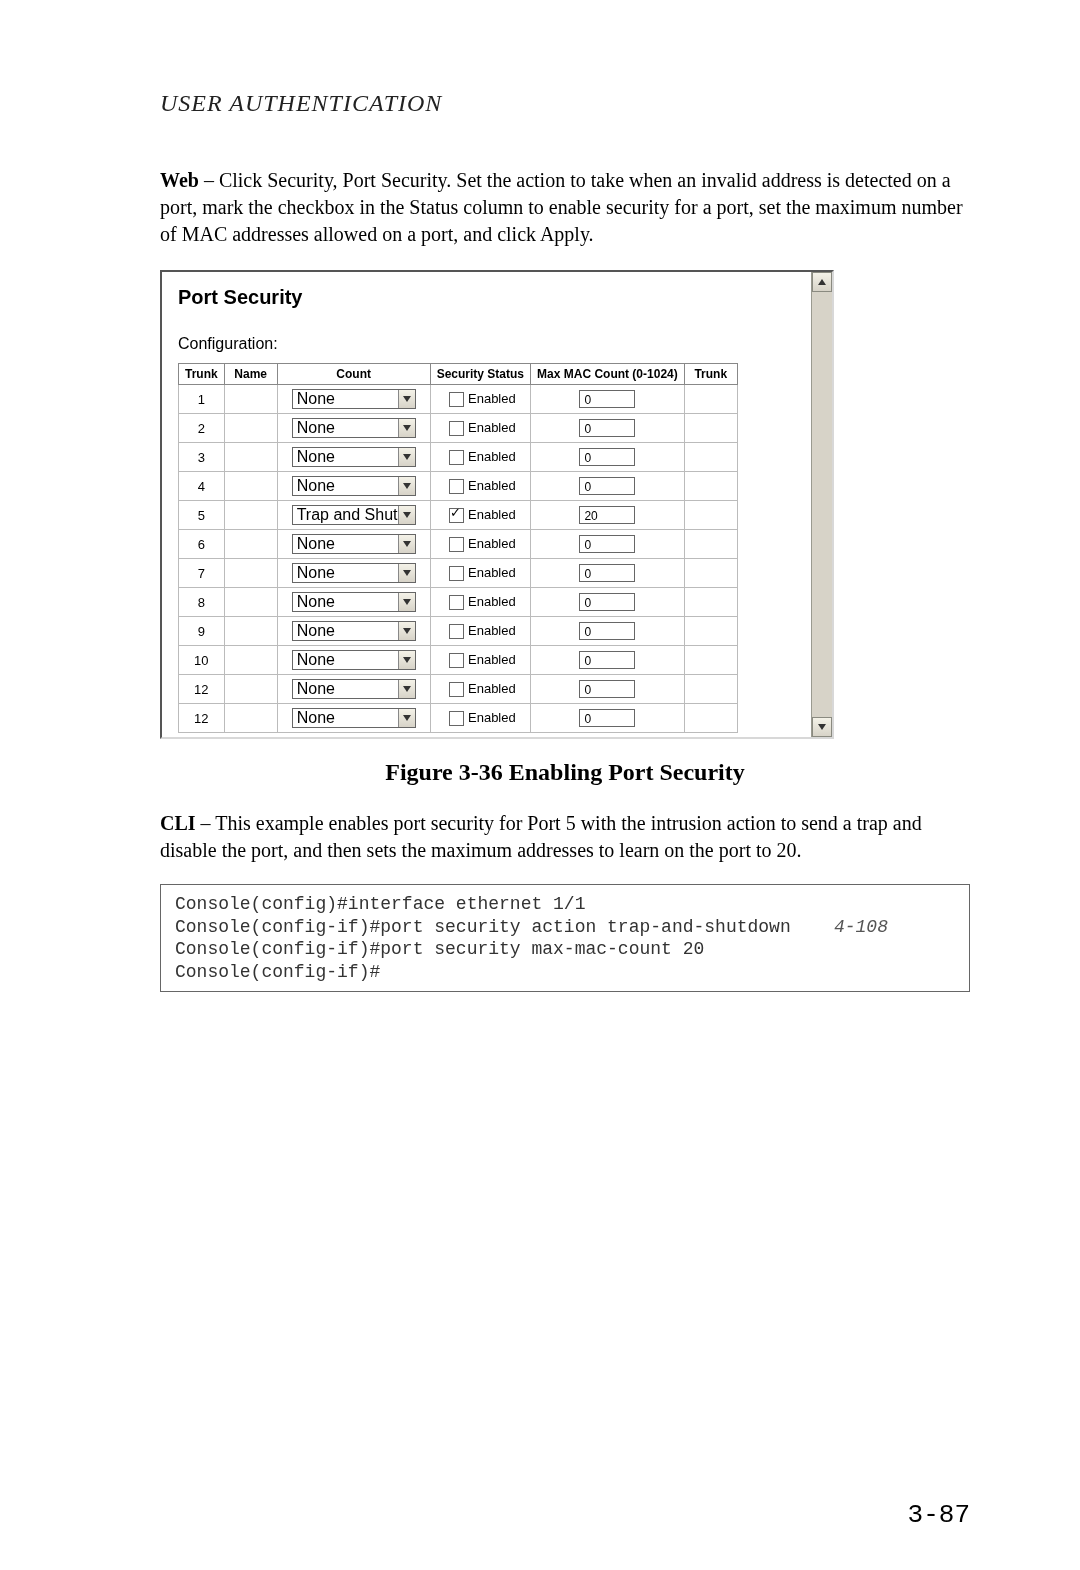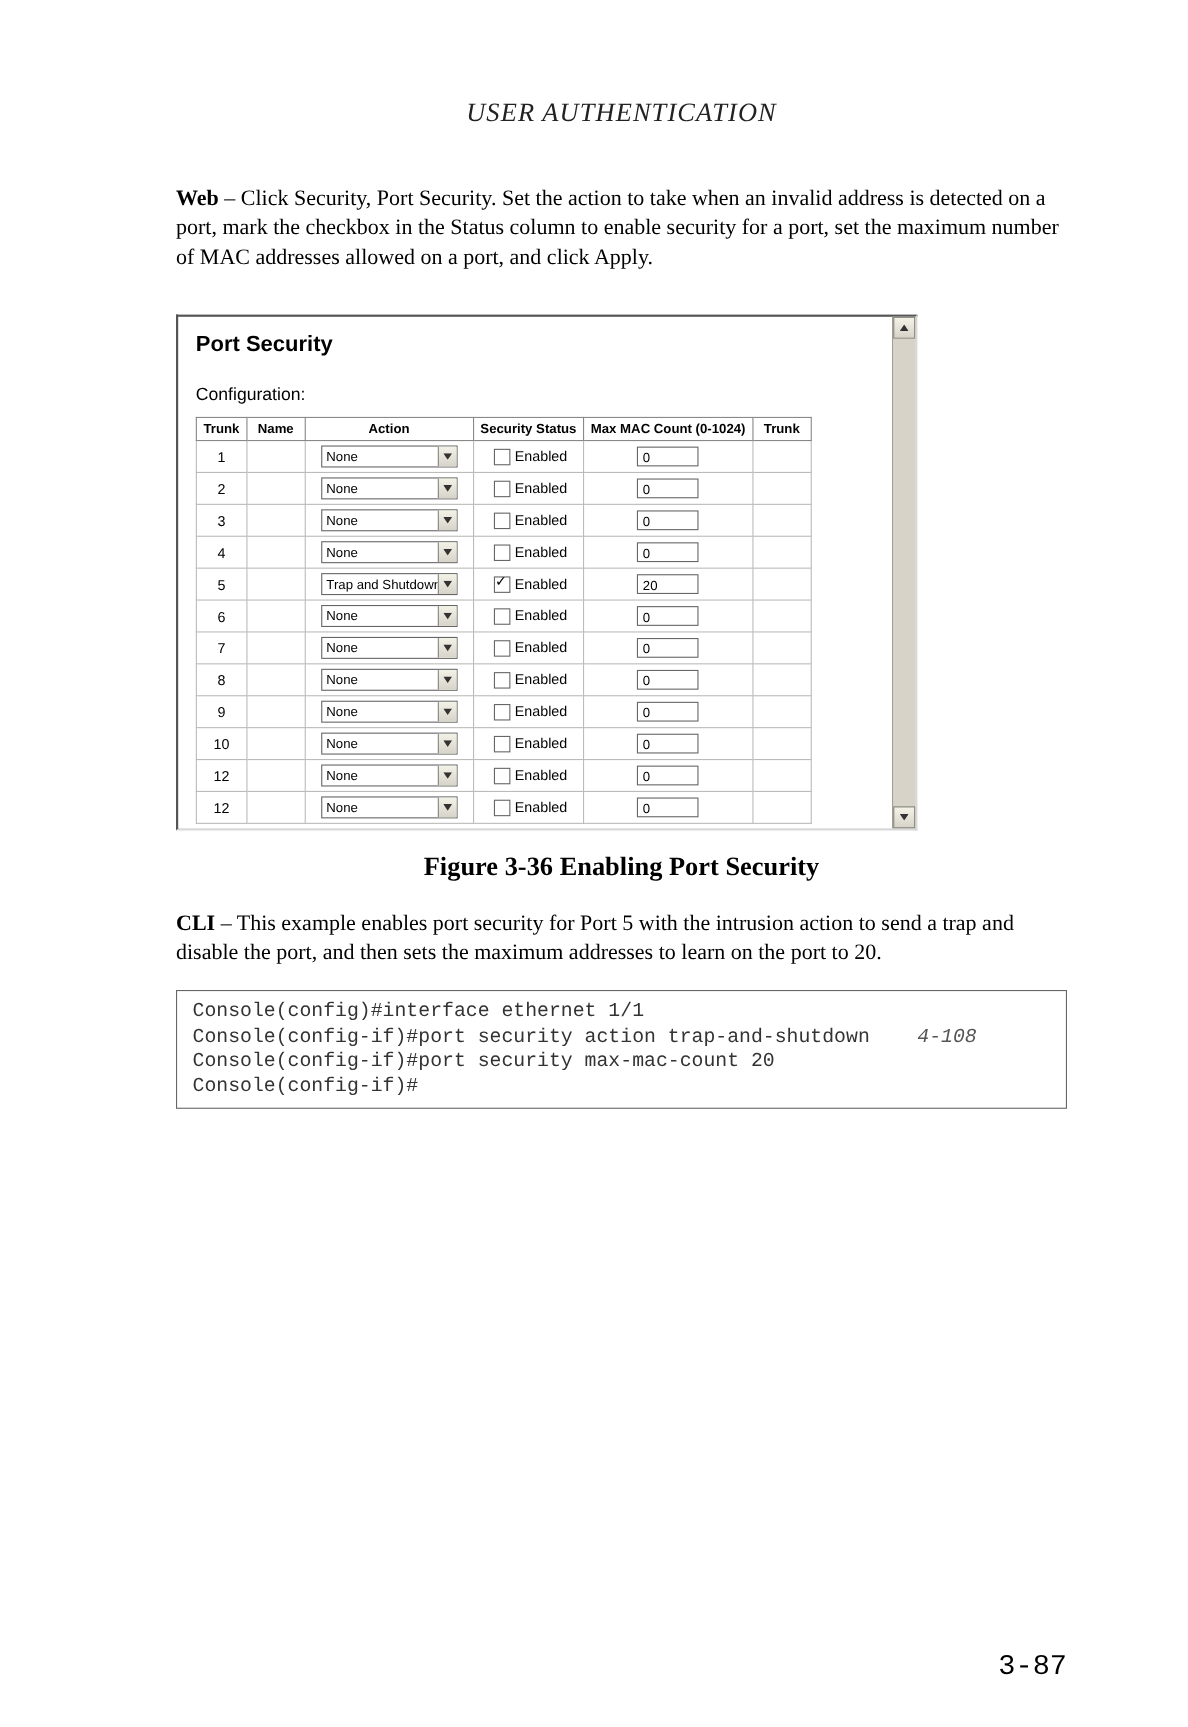--- a/index.html
+++ b/index.html
@@ -10,39 +10,39 @@
     color: #000;
   }
   .page {
     width: 1080px;
     height: 1570px;
     position: relative;
     box-sizing: border-box;
     padding: 90px 110px 60px 160px;
   }
   .running-head {
-    text-align: center;
+    text-align: left;
     font-style: italic;
     font-variant: small-caps;
     font-size: 24px;
     letter-spacing: 1px;
     color: #222;
     margin-bottom: 50px;
   }
   .body-text {
     font-size: 20px;
     line-height: 1.35;
     margin: 0 0 20px 0;
   }
   .body-text b {
     font-weight: bold;
   }
   
   .shot {
-    margin-top: 38px;
+    margin-top: 22px;
     width: 670px;
     border: 2px solid #7a7a7a;
     border-top-color: #555;
     border-left-color: #555;
     border-right-color: #d8d8d8;
     border-bottom-color: #d8d8d8;
     background: #ffffff;
     position: relative;
     font-family: Arial, Helvetica, sans-serif;
   }
@@ -102,21 +102,21 @@
     vertical-align: middle;
     height: 22px;
   }
   .sel {
     display: inline-flex;
     align-items: center;
     width: 124px;
     height: 20px;
     border: 1px solid #666;
     background: #fff;
-    font-size: 12px;
+    font-size: 16px;
     box-sizing: border-box;
   }
   .sel .sel-text {
     flex: 1;
     text-align: left;
     padding: 0 4px;
     white-space: nowrap;
     overflow: hidden;
   }
   .sel .sel-btn {
@@ -203,21 +203,21 @@
     <div class="shot-inner">
       <div class="shot-content">
         <div class="panel-title">Port Security</div>
         <div class="config-label">Configuration:</div>
 
         <table class="ps">
           <thead>
             <tr>
               <th>Trunk</th>
               <th>Name</th>
-              <th style="width:140px">Action</th>
+              <th style="width:140px">Count</th>
               <th>Security Status</th>
               <th>Max MAC Count (0-1024)</th>
               <th style="width:40px">Trunk</th>
             </tr>
           </thead>
           <tbody id="ps-body">
               <tr>
                 <td>1</td>
                 <td style="width: 40px;"></td>
                 <td><span class="sel">

